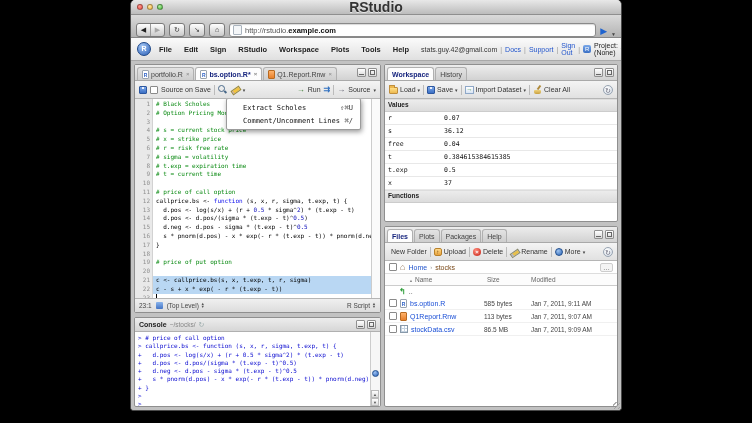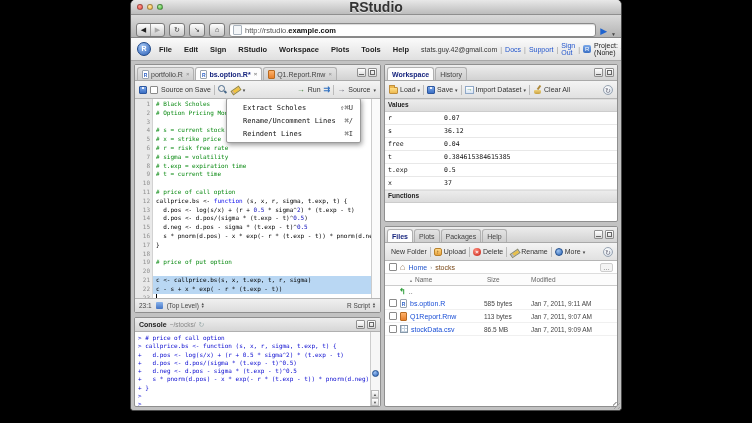--- a/index.html
+++ b/index.html
@@ -343,26 +343,22 @@
                 <div class="line sel"><span class="pl">c - s + x * exp( - r * (t.exp - t))</span></div>
                 <div class="line"><span class="caret"></span></div>
               </div>
             <div class="vscroll"></div>
             <div class="ctxmenu" id="ctx-menu">
                 <div class="ctxrow">
                   <span class="lbl">Extract Scholes</span>
                   <span class="sc">⇧⌘U</span>
                 </div>
                 <div class="ctxrow">
-                  <span class="lbl">Rename/Uncomment Lines</span>
+                  <span class="lbl">Comment/Uncomment Lines</span>
                   <span class="sc">⌘/</span>
-                </div>
-                <div class="ctxrow">
-                  <span class="lbl">Reindent Lines</span>
-                  <span class="sc">⌘I</span>
                 </div>
               </div>
           </div>
           <div class="statusbar">
             <span>23:1</span>
             <span class="ic ic-fn"></span>
             <span style="display:flex;align-items:center">
               <span>(Top Level)</span>
                 <span class="updown"></span>
             </span>

